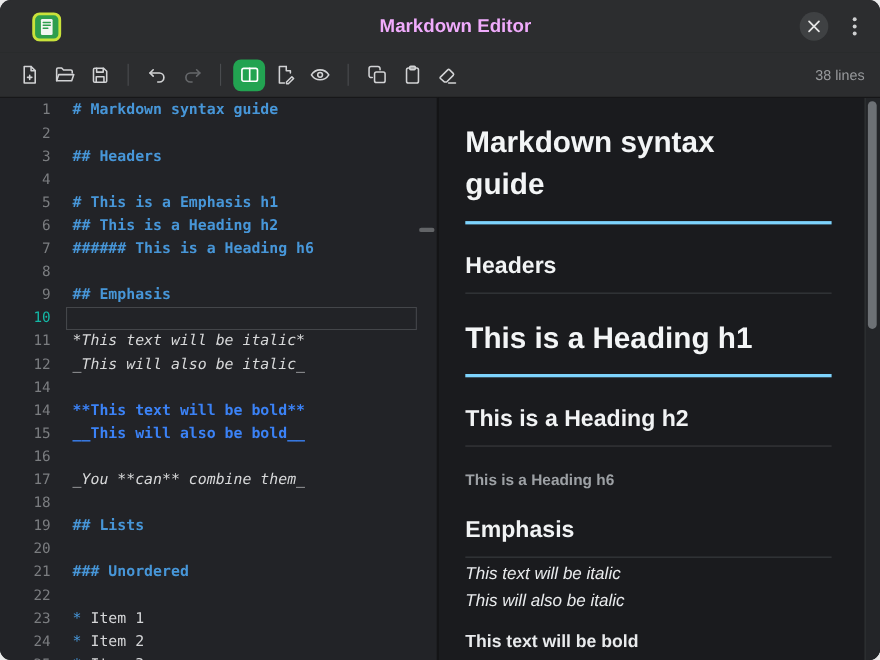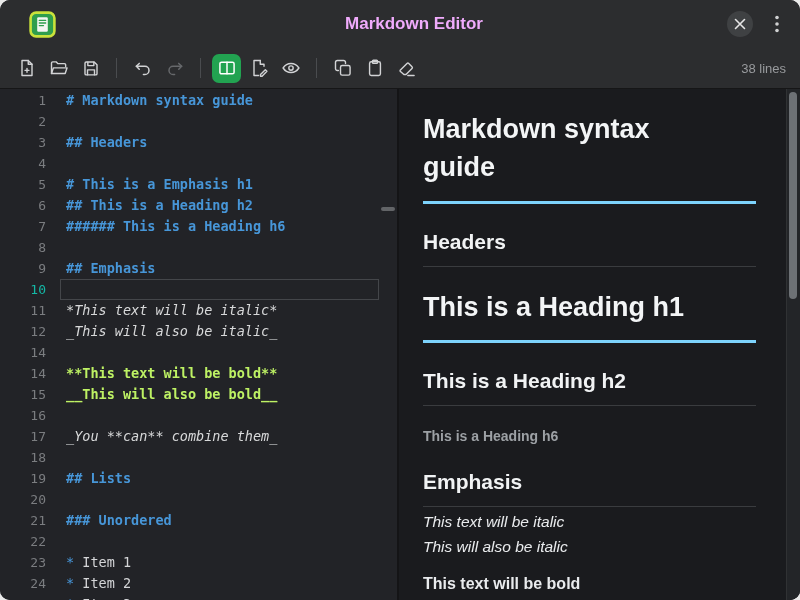--- a/index.html
+++ b/index.html
@@ -35,21 +35,21 @@
     overflow:hidden;font-family:"DejaVu Sans Mono",monospace;font-size:13.5px;padding-top:1px;}
   .ed-line{display:flex;height:21px;line-height:21px;}
   .ed-num{width:46px;flex:none;text-align:right;color:#7b7d80;font-size:13px;}
   .ed-content{margin-left:14px;margin-right:18px;flex:1;white-space:pre;color:#d5d6d8;padding-left:6px;}
   .ed-line.active .ed-num{color:#14b8a6;}
   .ed-line.active .ed-content{box-shadow:inset 0 0 0 1px #44464a;}
   .seg-md{color:#4796d8;font-weight:bold;margin-top:16px;}
   .seg-marker{color:#4796d8;}
   .seg-plain{color:#d5d6d8;}
   .seg-italic{color:#d8d9da;font-style:italic;}
-  .seg-bold{color:#bef264;font-weight:bold;}
+  .seg-bold{color:#3b82f6;font-weight:bold;}
   .ed-thumb{position:absolute;right:2px;top:118px;width:14px;height:4px;background:#626467;border-radius:2px;}
 
   
   .preview-pane{flex:1;background:#1a1b1e;position:relative;overflow:hidden;}
   .pv-content{position:absolute;left:24px;right:44px;top:0;bottom:0;color:#eceef0;}
   .pv-h1{font-size:27px;font-weight:700;color:#f3f5f6;line-height:1.4;margin-top:22px;
     padding-bottom:14px;border-bottom:3px solid #7dd3fc;white-space:nowrap;}
   .pv-h2{font-size:21px;font-weight:700;color:#f1f3f4;margin-top:26px;padding-bottom:12px;
     border-bottom:1px solid #3a3c3f;white-space:nowrap;}
   .pv-h6{font-size:14px;font-weight:700;color:#9da1a5;margin-top:22px;}

